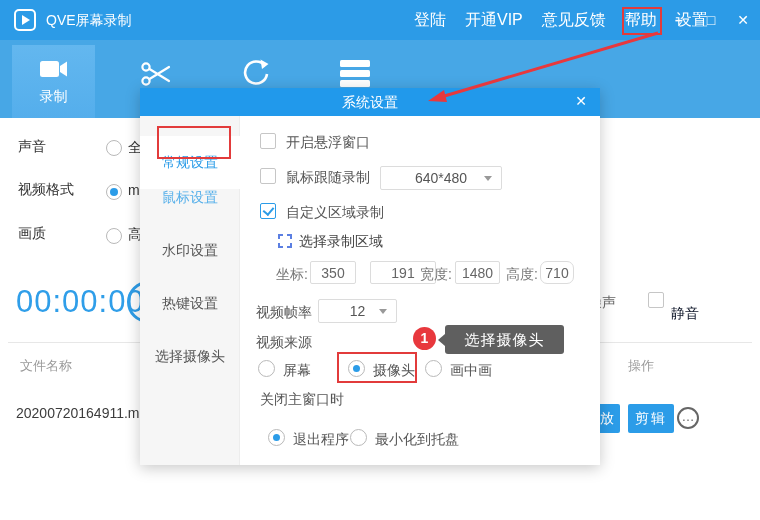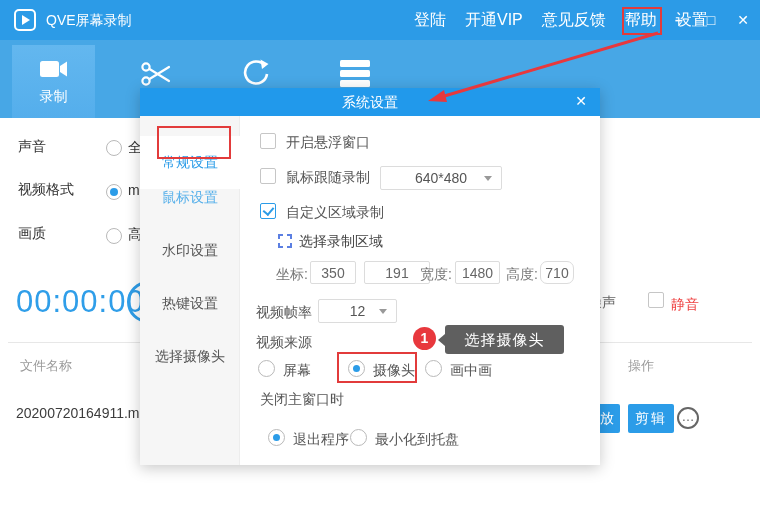--- a/index.html
+++ b/index.html
@@ -135,21 +135,21 @@
 
   <div class="m-label" style="left:18px; top:225px;">画质</div>
   <div class="radio" style="left:106px; top:228px;"></div>
   <div class="m-label" style="left:128px; top:226px;">高</div>
 
   <div class="timer">00:00:00</div>
   <div class="rec-ring"></div>
 
   <div class="m-label" style="left:588px; top:294px; color:#666;">噪声</div>
   <div class="cb" style="left:648px; top:292px;"></div>
-  <div class="m-label" style="left:671px; top:296px; color:#ef4444;">静音</div>
+  <div class="m-label" style="left:671px; top:305px; color:#0f172a;">静音</div>
 
   <div class="hdiv" style="left:8px; top:342px; width:132px;"></div>
   <div class="hdiv" style="left:600px; top:342px; width:152px;"></div>
 
   <div class="list-head" style="left:20px; top:357px;">文件名称</div>
   <div class="list-head" style="left:628px; top:357px;">操作</div>
   <div class="file-name">20200720164911.mp</div>
 
   <button class="btn-blue" style="left:584px; top:404px; width:36px; height:29px; text-align:right; padding-right:6px;">放</button>
   <button class="btn-blue" style="left:628px; top:404px; width:46px; height:29px; letter-spacing:2px;">剪辑</button>
@@ -185,21 +185,21 @@
     <div class="region-icon" style="left:138px; top:146px;">
         <i></i>
         <i></i>
         <i></i>
         <i></i>
       </div>
     <div class="dlg-lbl" style="left:159px; top:145px; color:#444;">选择录制区域</div>
 
     <div class="dlg-lbl" style="left:136px; top:178px; color:#777;">坐标:</div>
     <input class="inp" style="left: 170px; top: 173px; width: 46px;" readonly="" value="350">
-    <input class="inp" style="left: 224px; top: 173px; width: 66px;" readonly="" value="191">
+    <input class="inp" style="left: 230px; top: 173px; width: 66px;" readonly="" value="191">
     <div class="dlg-lbl" style="left:280px; top:178px; color:#777;">宽度:</div>
     <input class="inp" style="left: 315px; top: 173px; width: 45px;" readonly="" value="1480">
     <div class="dlg-lbl" style="left:366px; top:178px; color:#777;">高度:</div>
     <input class="inp" style="left: 400px; top: 173px; width: 34px; border-radius: 7px;" readonly="" value="710">
 
     <div class="dlg-lbl" style="left:116px; top:216px;">视频帧率</div>
     <div class="sel" style="left:178px; top:211px; width:79px; height:24px; line-height:22px;">
       <span>12</span>
       <span class="caret"></span>
     </div>

